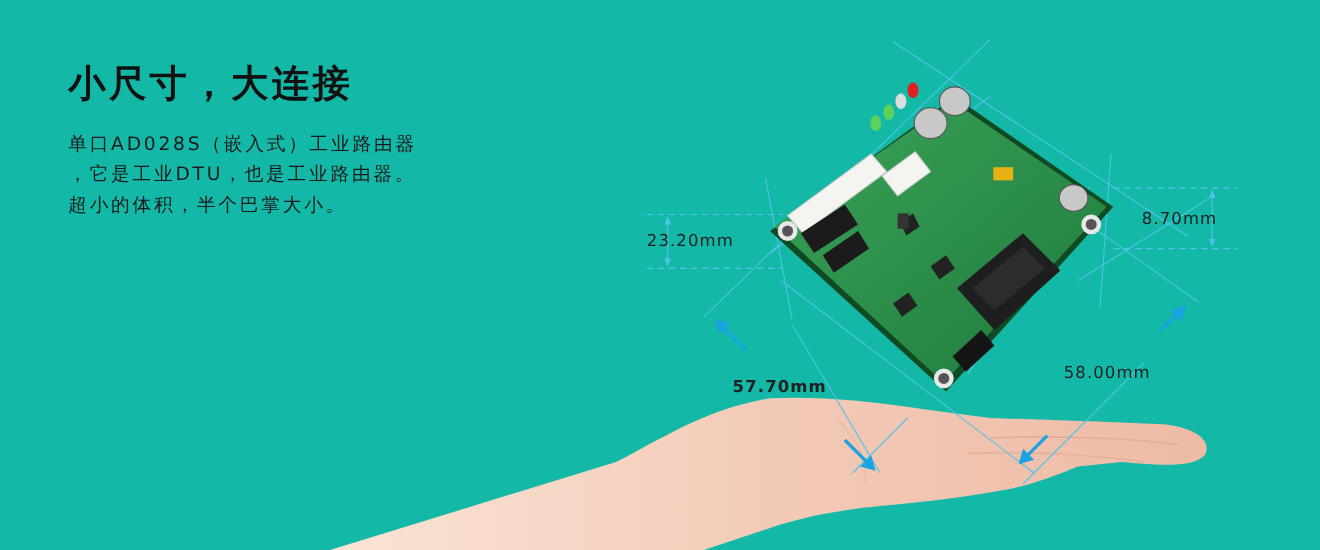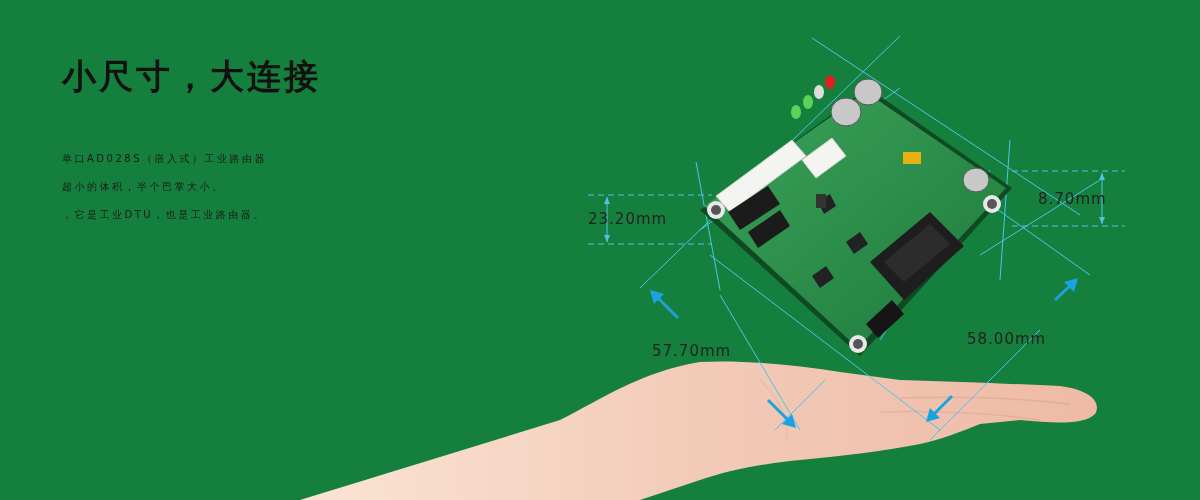--- a/index.html
+++ b/index.html
@@ -1,18 +1,18 @@
 <!DOCTYPE html>
 <html><head>
 <meta charset="utf-8">
 <style>
   html, body { margin: 0; padding: 0; background: #ffffff; }
-  .page { position: relative; width: 1200px; height: 500px; overflow: hidden; background: #15803d; font-family: "DejaVu Sans", sans-serif; }
+  .page { position: relative; width: 1200px; height: 500px; overflow: hidden; background: #14b8a6; font-family: "DejaVu Sans", sans-serif; }
   .title { position: absolute; left: 62px; top: 56px; font-size: 34px; font-weight: bold; color: #111111; letter-spacing: 3px; line-height: 40px; }
-  .desc { position: absolute; left: 62px; top: 117px; width: 340px; font-size: 10px; color: #1a1a1a; letter-spacing: 2.5px; line-height: 28px; margin-top: 28px; }
+  .desc { position: absolute; left: 62px; top: 117px; width: 340px; font-size: 17px; color: #1a1a1a; letter-spacing: 2.5px; line-height: 28px; }
   .desc div { white-space: nowrap; }
   svg.scene { position: absolute; left: 0; top: 0; }
   .dim { position: absolute; font-size: 15px; color: #222222; letter-spacing: 1px; white-space: nowrap; font-family: "DejaVu Sans", sans-serif; }
 </style>
 </head>
 <body>
 
 <div class="page">
 
   <svg class="scene" width="1200" height="500" viewBox="0 0 1200 500">
@@ -112,22 +112,22 @@
       <ellipse cx="830" cy="82" rx="5" ry="7" fill="#e02020"></ellipse>
 
       <rect x="816" y="194" width="10" height="14" fill="#333"></rect>
     </g>
   </svg>
 
   <div class="title">小尺寸，大连接</div>
 
   <div class="desc">
     <div>单口AD028S（嵌入式）工业路由器</div>
+    <div>，它是工业DTU，也是工业路由器。</div>
     <div>超小的体积，半个巴掌大小。</div>
-    <div>，它是工业DTU，也是工业路由器。</div>
   </div>
 
   <div class="dim" style="left:588px; top:210px;">23.20mm</div>
   <div class="dim" style="left:1038px; top:190px;">8.70mm</div>
-  <div class="dim" style="left:652px; top:342px;">57.70mm</div>
+  <div class="dim" style="left:666px; top:342px;font-weight:bold;">57.70mm</div>
   <div class="dim" style="left:967px; top:330px;">58.00mm</div>
 
 </div>
 
 </body></html>

